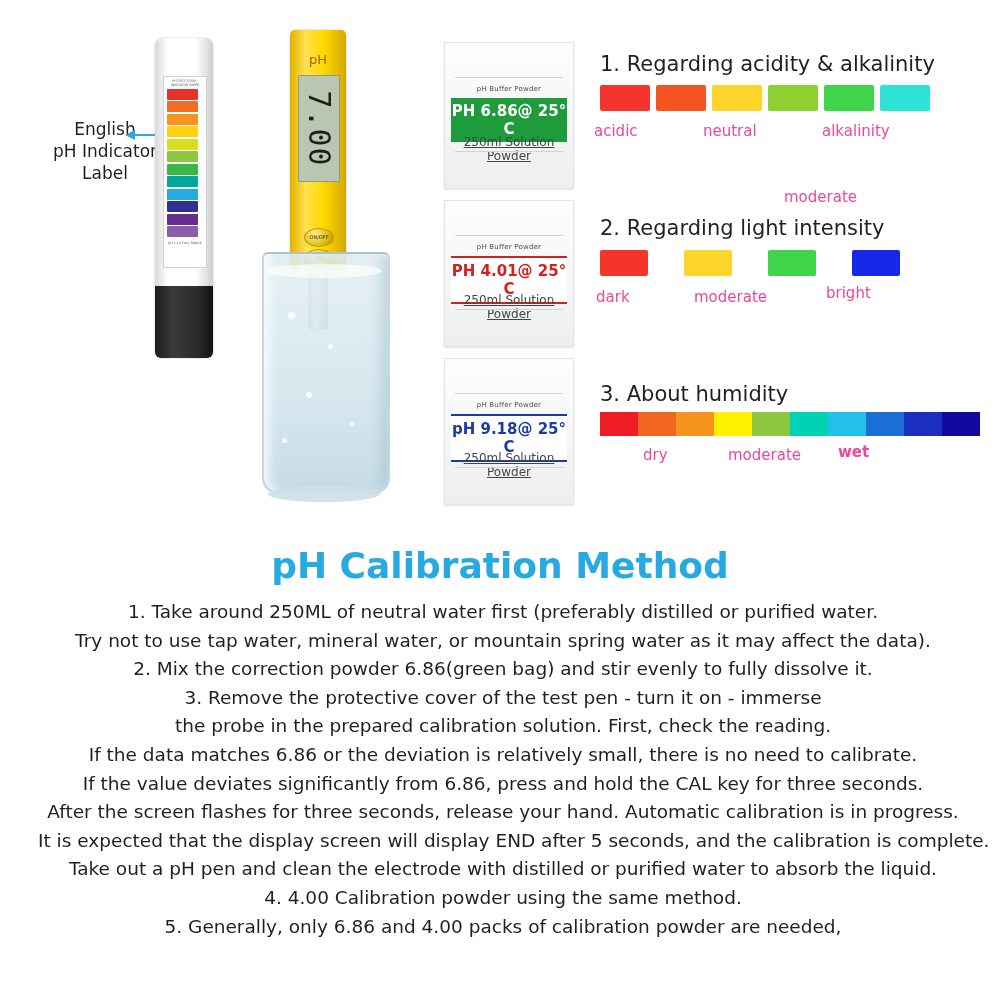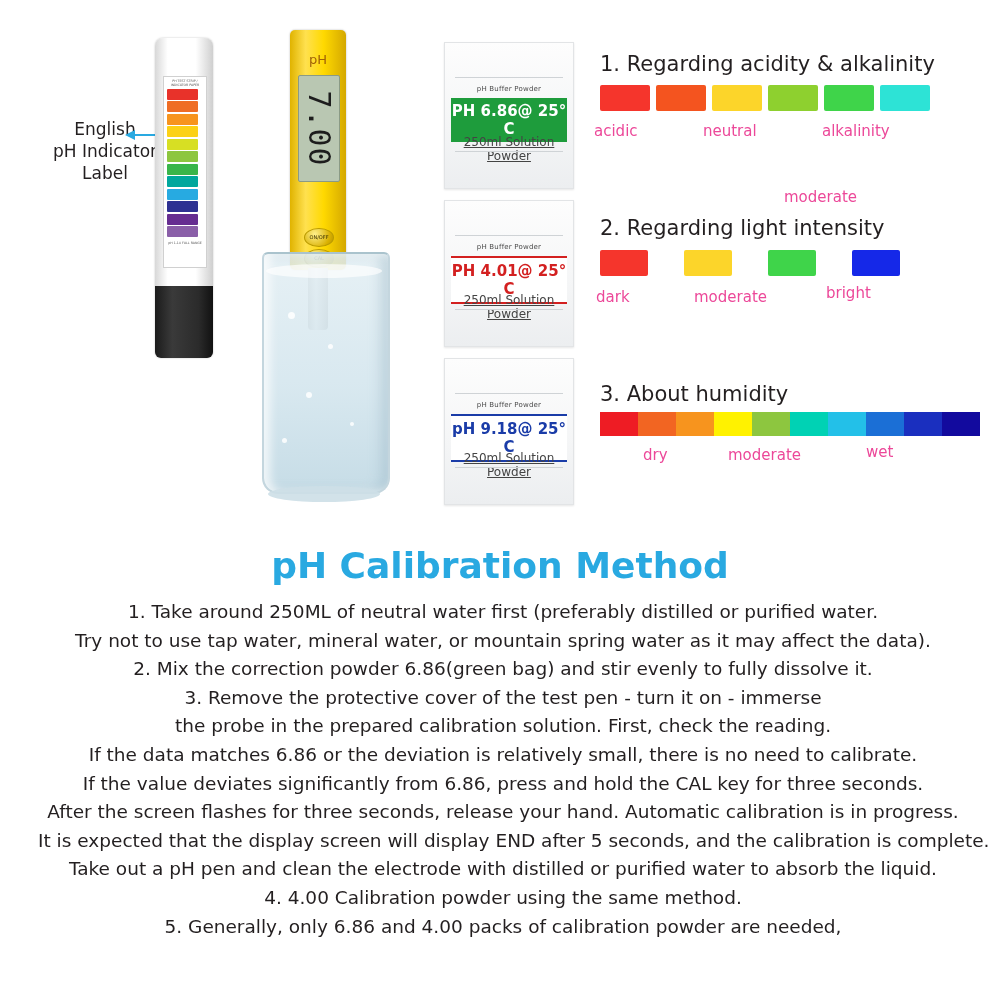--- a/index.html
+++ b/index.html
@@ -414,21 +414,21 @@
     <div class="seg" style="width:38px;background:#fff200"></div>
     <div class="seg" style="width:38px;background:#8dc63f"></div>
     <div class="seg" style="width:38px;background:#00d2b4"></div>
     <div class="seg" style="width:38px;background:#23c0e8"></div>
     <div class="seg" style="width:38px;background:#1b6fd6"></div>
     <div class="seg" style="width:38px;background:#1a2fbf"></div>
     <div class="seg" style="width:38px;background:#120a9e"></div>
   </div>
   <div class="cap-label" style="left:643px;top:446px;">dry</div>
   <div class="cap-label" style="left:728px;top:446px;">moderate</div>
-  <div class="cap-label" style="left:866px;top:443px;">wet</div>
+  <div class="cap-label" style="left:838px;top:443px;font-weight:bold;">wet</div>
 </div>
 
 <div id="calib-heading">pH Calibration Method</div>
 
 <div id="instructions">
   <div class="line">1. Take around 250ML of neutral water first (preferably distilled or purified water.</div>
   <div class="line">Try not to use tap water, mineral water, or mountain spring water as it may affect the data).</div>
   <div class="line">2. Mix the correction powder 6.86(green bag) and stir evenly to fully dissolve it.</div>
   <div class="line">3. Remove the protective cover of the test pen - turn it on - immerse</div>
   <div class="line">the probe in the prepared calibration solution. First, check the reading.</div>

